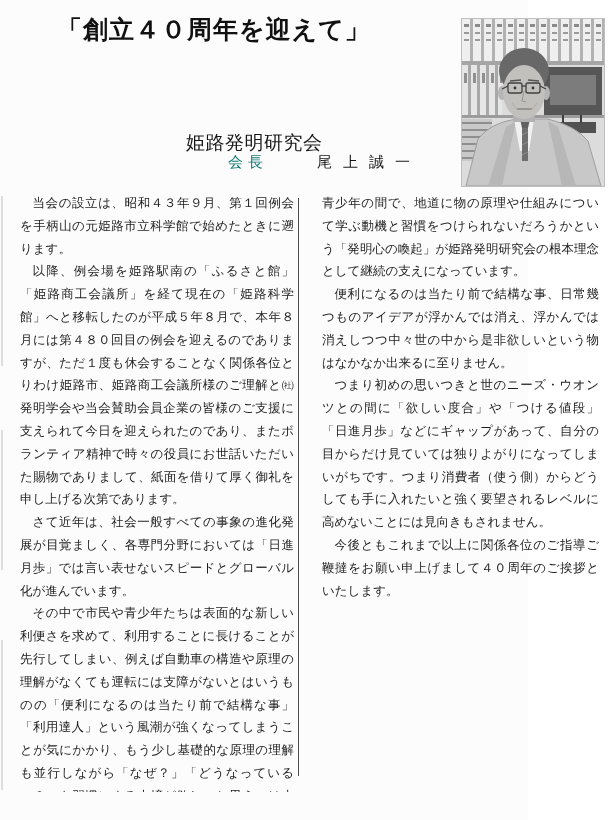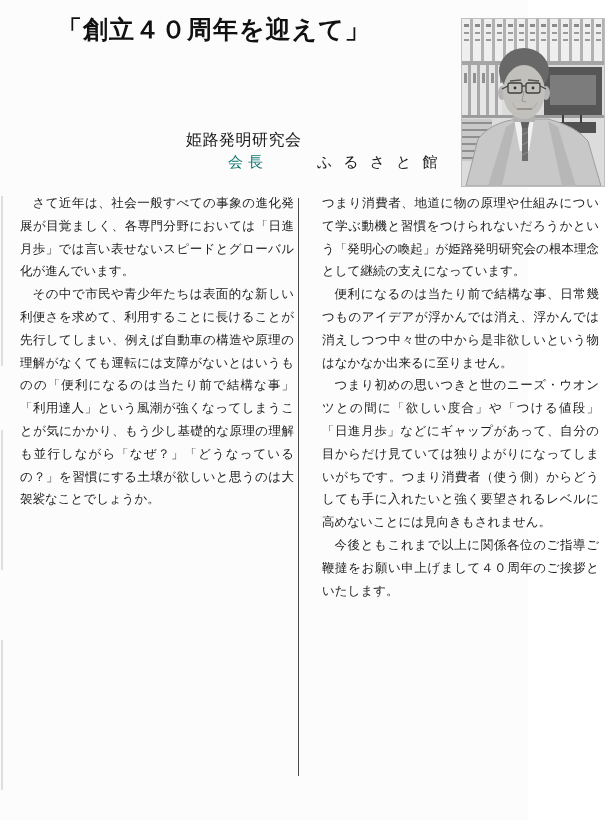--- a/index.html
+++ b/index.html
@@ -27,21 +27,21 @@
     color:#111;white-space:nowrap;
   }
   .photo-wrap{
     position:absolute;left:462px;top:19px;width:142px;height:167px;
     background:#d9d9d9;outline:1px solid #bfbfbf;
   }
   .photo-wrap svg{display:block;width:142px;height:167px;}
 
   .org{
     position:absolute;left:186px;top:130px;margin:0;
-    font-size:16px;letter-spacing:.5px;white-space:nowrap;color:#161616;
+    font-size:19px;letter-spacing:.5px;white-space:nowrap;color:#161616;
   }
   .role{
     position:absolute;left:228px;top:153px;margin:0;
     font-size:15px;letter-spacing:5px;white-space:nowrap;color:#0f766e;
   }
   .author{
     position:absolute;left:317px;top:153px;margin:0;
     font-size:15px;letter-spacing:11px;white-space:nowrap;color:#161616;
   }
 
@@ -144,27 +144,29 @@
 
       <path d="M62,72 L60,82 L64,83" fill="none" stroke="#9a9691" stroke-width="1"></path>
       <line x1="55" y1="90" x2="70" y2="90" stroke="#87827c" stroke-width="1.4"></line>
       <path d="M50,84 Q52,88 55,90" fill="none" stroke="#aaa69f" stroke-width="0.8"></path>
       <path d="M75,84 Q73,88 70,90" fill="none" stroke="#aaa69f" stroke-width="0.8"></path>
     </svg>
   </div>
 
   <p class="org">姫路発明研究会</p>
   <p class="role">会長</p>
-  <p class="author">ふるさと館</p>
+  <p class="author">尾上誠一</p>
 
   <div class="col left">
+      <p class="para indent">当会の設立は、昭和４３年９月、第１回例会を手柄山の元姫路市立科学館で始めたときに遡ります。</p>
+      <p class="para indent">以降、例会場を姫路駅南の「ふるさと館」「姫路商工会議所」を経て現在の「姫路科学館」へと移転したのが平成５年８月で、本年８月には第４８０回目の例会を迎えるのでありますが、ただ１度も休会することなく関係各位とりわけ姫路市、姫路商工会議所様のご理解と㈳発明学会や当会賛助会員企業の皆様のご支援に支えられて今日を迎えられたのであり、またボランティア精神で時々の役員にお世話いただいた賜物でありまして、紙面を借りて厚く御礼を申し上げる次第であります。</p>
       <p class="para indent">さて近年は、社会一般すべての事象の進化発展が目覚ましく、各専門分野においては「日進月歩」では言い表せないスピードとグローバル化が進んでいます。</p>
       <p class="para indent">その中で市民や青少年たちは表面的な新しい利便さを求めて、利用することに長けることが先行してしまい、例えば自動車の構造や原理の理解がなくても運転には支障がないとはいうものの「便利になるのは当たり前で結構な事」「利用達人」という風潮が強くなってしまうことが気にかかり、もう少し基礎的な原理の理解も並行しながら「なぜ？」「どうなっているの？」を習慣にする土壌が欲しいと思うのは大袈裟なことでしょうか。</p>
     </div>
   <div class="divider"></div>
   <div class="col right">
-      <p class="para">つまり消費者、地道に物の原理や仕組みについて学ぶ動機と習慣をつけられないだろうかという「発明心の喚起」が姫路発明研究会の根本理念として継続の支えになっています。</p>
+      <p class="para">青少年の間で、地道に物の原理や仕組みについて学ぶ動機と習慣をつけられないだろうかという「発明心の喚起」が姫路発明研究会の根本理念として継続の支えになっています。</p>
       <p class="para indent">便利になるのは当たり前で結構な事、日常幾つものアイデアが浮かんでは消え、浮かんでは消えしつつ中々世の中から是非欲しいという物はなかなか出来るに至りません。</p>
       <p class="para indent">つまり初めの思いつきと世のニーズ・ウオンツとの間に「欲しい度合」や「つける値段」「日進月歩」などにギャップがあって、自分の目からだけ見ていては独りよがりになってしまいがちです。つまり消費者（使う側）からどうしても手に入れたいと強く要望されるレベルに高めないことには見向きもされません。</p>
       <p class="para indent">今後ともこれまで以上に関係各位のご指導ご鞭撻をお願い申上げまして４０周年のご挨拶といたします。</p>
     </div>
 
 </div>
 
 </body></html>

